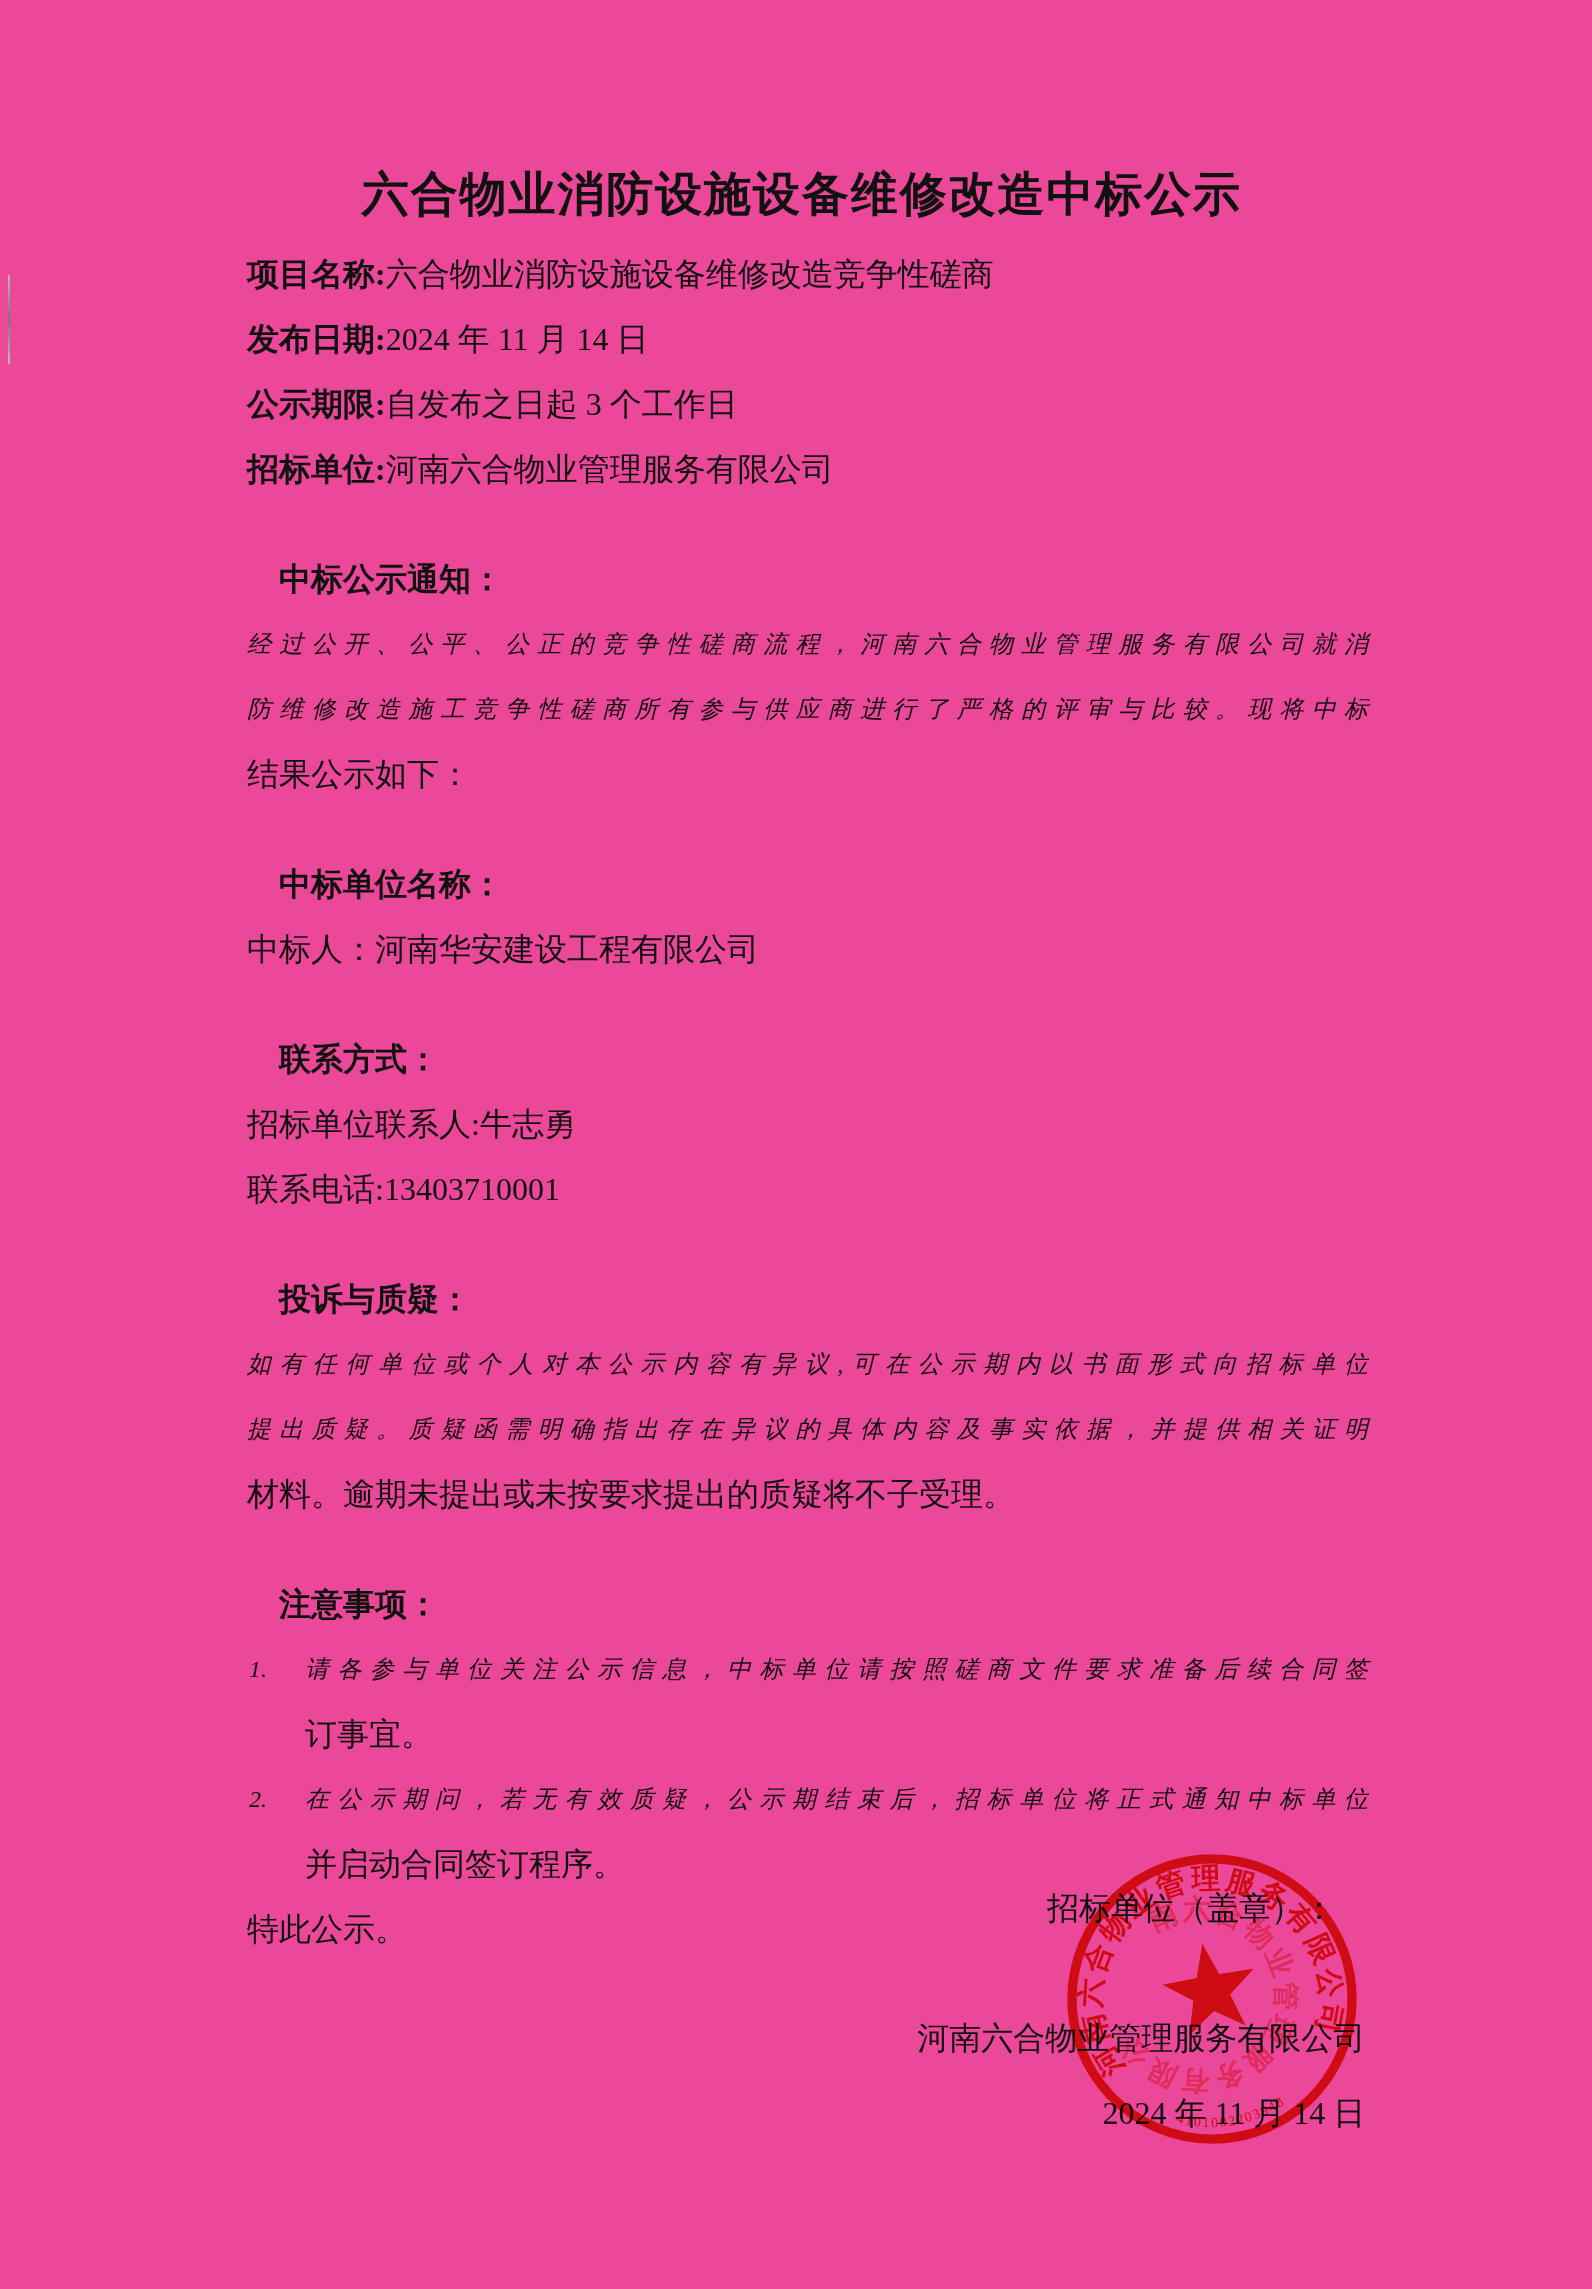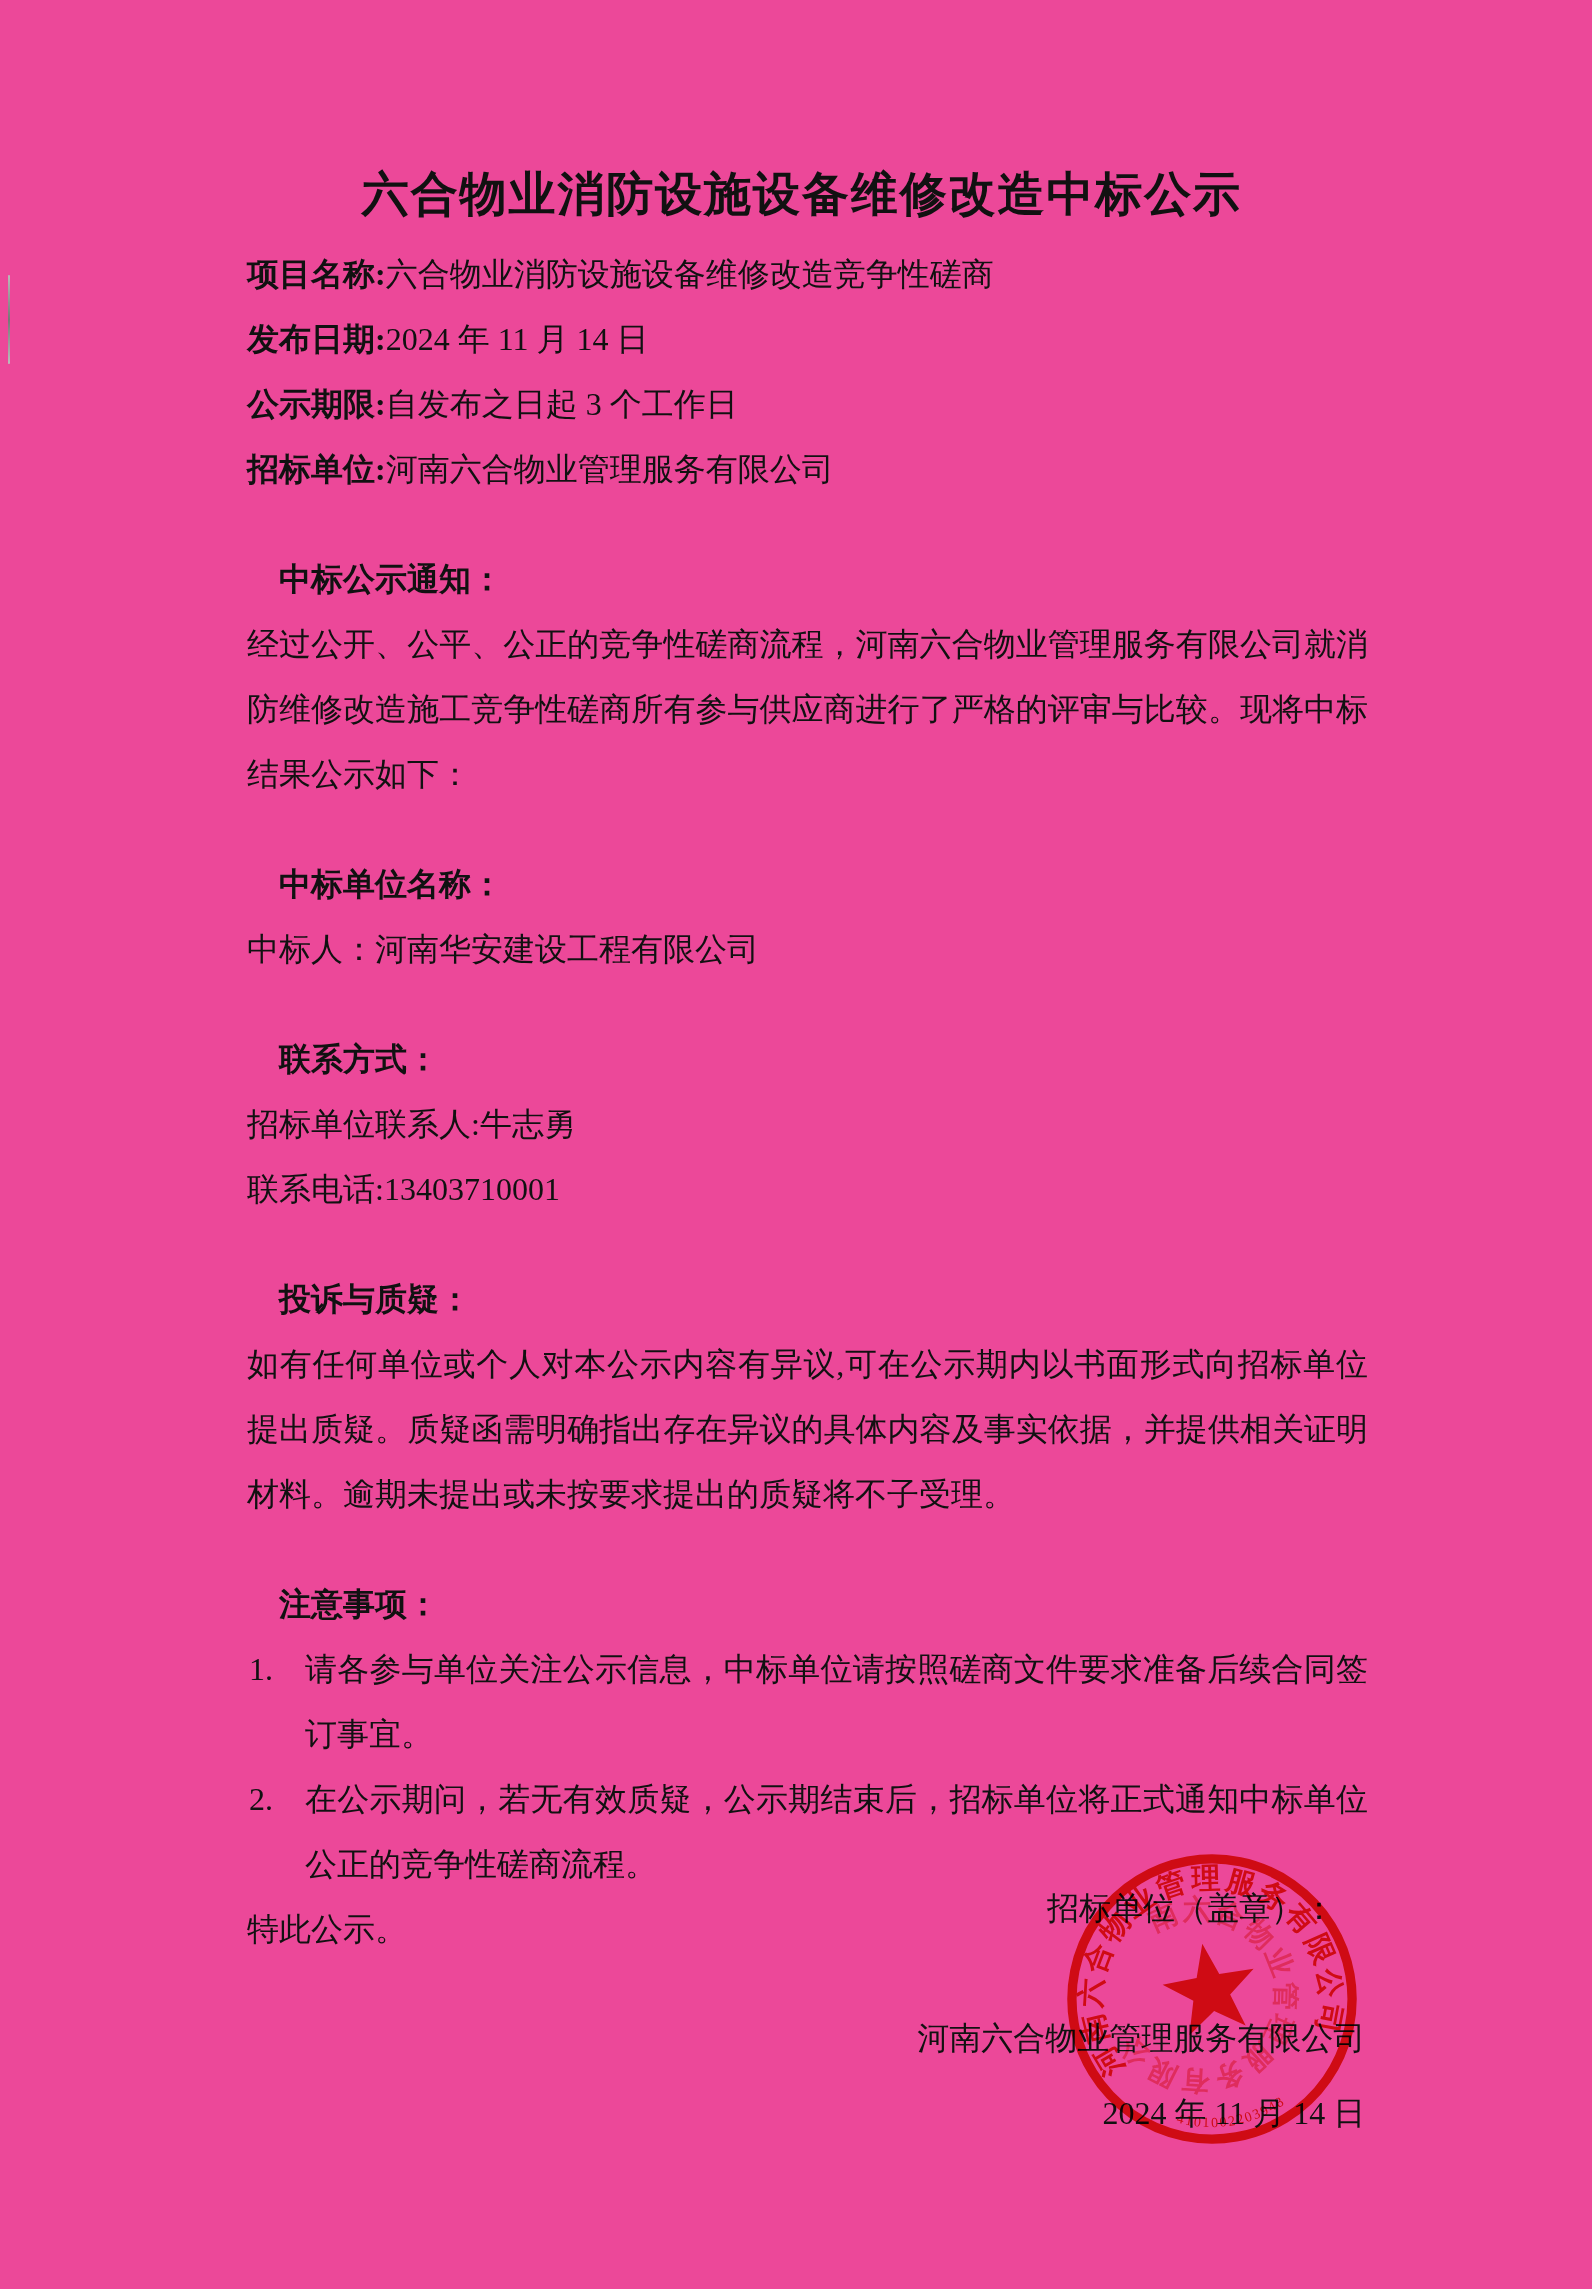--- a/index.html
+++ b/index.html
@@ -23,21 +23,22 @@
     position:relative;left:-5.6px;
     white-space:nowrap;
   }
   .line{
     height:65px;line-height:65px;
     font-size:32px;
     white-space:nowrap;
   }
   .wrapline{
     height:65px;line-height:65px;
-    font-size:32px;
+    font-size:24px;
+    font-style:italic;
   }
   .just{text-align:justify;text-align-last:justify;white-space:normal;}
   .gap{margin-top:45px;margin-left:32px;}
   .b{font-weight:bold;}
   .item{position:relative;padding-left:58px;}
   .item .no{
     position:absolute;left:1.9px;top:0;
     font-weight:normal;
   }
   .indent{padding-left:58px;}
@@ -102,21 +103,21 @@
     <div class="line">材料。逾期未提出或未按要求提出的质疑将不子受理。</div>
 
     <div class="line b gap">注意事项：</div>
     <div class="wrapline just item">
       <span class="no">1.</span><span>请各参与单位关注公示信息，中标单位请按照磋商文件要求准备后续合同签</span>
     </div>
     <div class="line indent">订事宜。</div>
     <div class="wrapline just item">
       <span class="no">2.</span><span>在公示期问，若无有效质疑，公示期结束后，招标单位将正式通知中标单位</span>
     </div>
-    <div class="line indent">公正的竞争性磋商流程。</div>
+    <div class="line indent">并启动合同签订程序。</div>
 
     <div class="line">特此公示。</div>
   </div>
 
   <div class="sigline sig-stamp">招标单位（盖章）：</div>
   <div class="sigline sig-company">河南六合物业管理服务有限公司</div>
   <div class="sigline sig-date">2024 年 11 月 14 日</div>
 
   <svg class="seal" viewBox="0 0 332 332" xmlns="http://www.w3.org/2000/svg">
     <defs>

